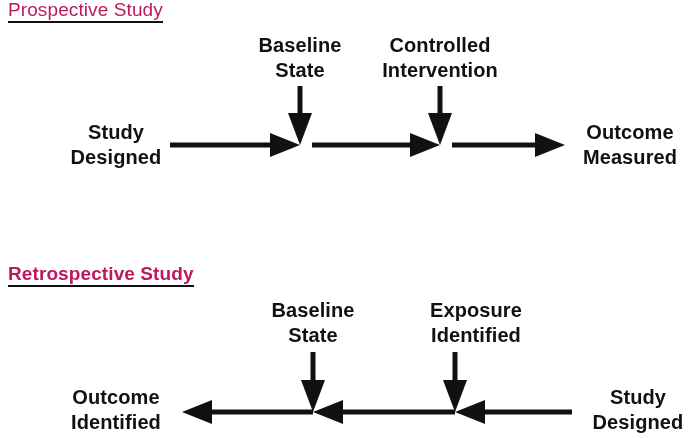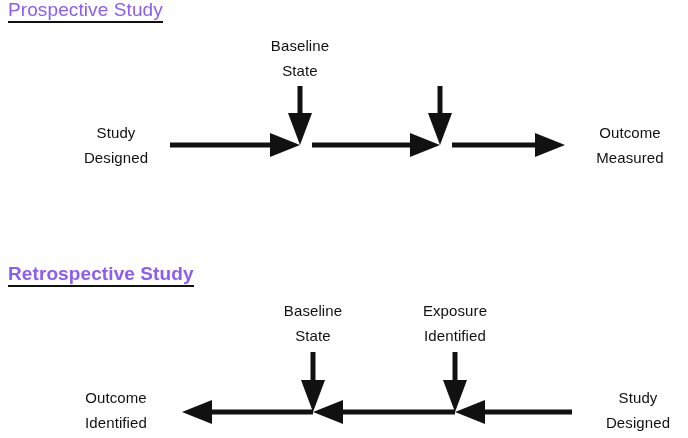--- a/index.html
+++ b/index.html
@@ -17,33 +17,33 @@
     width: 688px;
     height: 438px;
     background: #ffffff;
     overflow: hidden;
   }
   .section-title {
     position: absolute;
     font-size: 19px;
     font-weight: 400;
     letter-spacing: 0.1px;
-    color: #8b5cf6;
+    color: #be185d;
     white-space: nowrap;
     line-height: 1;
   }
   .section-title .title-text {
     display: inline-block;
     border-bottom: 2px solid #111111;
     padding-bottom: 2px;
   }
   .node-label {
     position: absolute;
-    font-size: 15px;
-    font-weight: 400;
+    font-size: 20px;
+    font-weight: 700;
     line-height: 25px;
     color: #111111;
     text-align: center;
     white-space: nowrap;
     letter-spacing: 0.1px;
   }
   .node-label .lbl-line {
     display: block;
   }
   .svg-layer {
@@ -62,41 +62,45 @@
 
   <div class="section-title" style="left:8px; top:0px;">
     <span class="title-text">Prospective Study</span>
   </div>
 
   <div class="node-label" style="left:240px; top:33px; width:120px;">
     <span class="lbl-line">Baseline</span>
     <span class="lbl-line">State</span>
   </div>
 
+  <div class="node-label" style="left:366px; top:33px; width:148px;">
+    <span class="lbl-line">Controlled</span>
+    <span class="lbl-line">Intervention</span>
+  </div>
 
   <div class="node-label" style="left:56px; top:120px; width:120px;">
     <span class="lbl-line">Study</span>
     <span class="lbl-line">Designed</span>
   </div>
 
   <div class="node-label" style="left:570px; top:120px; width:120px;">
     <span class="lbl-line">Outcome</span>
     <span class="lbl-line">Measured</span>
   </div>
 
   <div class="section-title" style="left:8px; top:264px;font-weight:bold;">
     <span class="title-text">Retrospective Study</span>
   </div>
 
   <div class="node-label" style="left:253px; top:298px; width:120px;">
     <span class="lbl-line">Baseline</span>
     <span class="lbl-line">State</span>
   </div>
 
-  <div class="node-label" style="left:388px; top:298px; width:134px;">
+  <div class="node-label" style="left:409px; top:298px; width:134px;">
     <span class="lbl-line">Exposure</span>
     <span class="lbl-line">Identified</span>
   </div>
 
   <div class="node-label" style="left:56px; top:385px; width:120px;">
     <span class="lbl-line">Outcome</span>
     <span class="lbl-line">Identified</span>
   </div>
 
   <div class="node-label" style="left:578px; top:385px; width:120px;">

